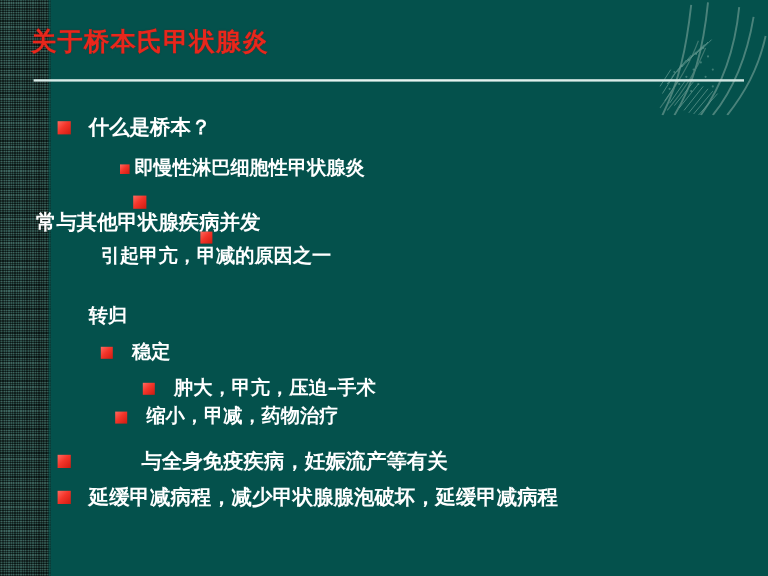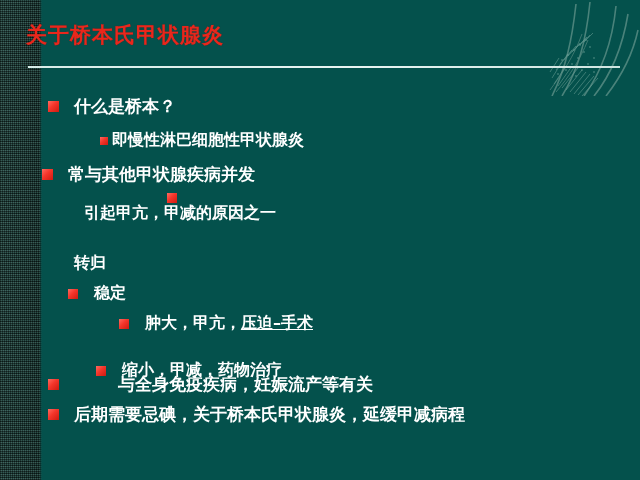--- a/index.html
+++ b/index.html
@@ -183,55 +183,55 @@
     <div class="line lv2" style="left:100px; top:130px;">
       <span class="bullet b-l2"></span>
       <span class="txt">即慢性淋巴细胞性甲状腺炎</span>
     </div>
 
     <div class="line lv1" style="left:48px; top:95px;">
       <span class="bullet b-l1"></span>
       <span class="txt">什么是桥本？</span>
     </div>
 
-    <div class="line lv1" style="left:42px; top:163px;">
+    <div class="line lv1" style="left:30px; top:163px;flex-direction:column;">
       <span class="bullet b-l1"></span>
       <span class="txt">常与其他甲状腺疾病并发</span>
     </div>
 
     <div class="line lv3" style="left:84px; top:193px;flex-direction:column;">
       <span class="bullet b-l3"></span>
       <span class="txt">引起甲亢，甲减的原因之一</span>
     </div>
 
 
     <div class="line lv3" style="left:74px; top:253px;justify-content:flex-end;">
       <span class="txt">转归</span>
     </div>
 
-    <div class="line lv3" style="left:68px; top:283px;">
+    <div class="line lv3" style="left:84px; top:283px;">
       <span class="bullet b-l3"></span>
       <span class="txt"> 稳定</span>
     </div>
 
     <div class="line lv3" style="left:84px; top:313px;padding-left:35px;">
       <span class="bullet b-l3"></span>
       <span class="txt">肿大，甲亢，</span>
-        <span class="txt u" style="text-decoration:underline;">压迫–手术</span>
-    </div>
-
-    <div class="line lv3" style="left:84px; top:360px;padding-left:12px;">
+        <span class="txt u" style="">压迫–手术</span>
+    </div>
+
+    <div class="line lv3" style="left:84px; top:337px;padding-left:12px;">
       <span class="bullet b-l3"></span>
       <span class="txt">缩小，甲减，药物治疗</span>
     </div>
 
     <div class="line lv1" style="left:48px; top:373px;gap:44px;">
       <span class="bullet b-l1"></span>
       <span class="txt">与全身免疫疾病，妊娠流产等有关</span>
     </div>
 
     <div class="line lv1" style="left:48px; top:403px;">
       <span class="bullet b-l1"></span>
-      <span class="txt"> 后期需要忌碘，关于桥本氏甲状腺炎，延缓甲减病程</span>
+      <span class="txt"> 延缓甲减病程，减少甲状腺腺泡破坏，延缓甲减病程</span>
     </div>
 
   </div>
 </div>
 
 </body></html>

